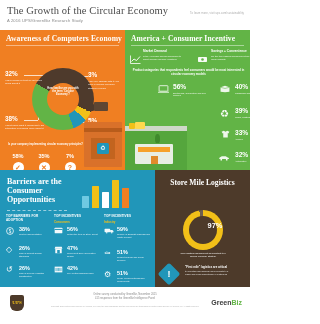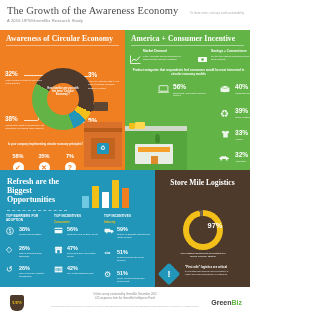--- a/index.html
+++ b/index.html
@@ -154,27 +154,27 @@
   .fdis{position:absolute;left:30px;top:18px;width:190px;text-align:center;font-size:1.9px;line-height:1.45;color:#b0b0b0;}
   .gb{position:absolute;right:8px;top:12px;font-size:7px;font-weight:bold;color:#3a3a3a;font-family:"Liberation Sans",sans-serif;}
   .gb i{font-style:normal;color:#62b446;}
 </style>
 </head>
 <body>
 
 <div id="page">
 
   <div class="header">
-    <div class="title">The Growth of the Awareness Economy</div>
+    <div class="title">The Growth of the Circular Economy</div>
     <div class="subtitle">A 2016 UPS/GreenBiz Research Study</div>
     <div class="headurl">To learn more, visit ups.com/sustainability</div>
   </div>
 
   <div class="panel p-orange">
-    <div class="panel-head hdr-orange">Awareness of Circular Economy</div>
+    <div class="panel-head hdr-orange">Awareness of Computers Economy</div>
     <div class="hdr-rule"></div>
 
     <div class="lead lead-a"></div>
     <div class="lead-v lead-v1"></div>
     <div class="lead lead-b"></div>
     <div class="lead-v lead-v2"></div>
     <div class="lead lead-c"></div>
     <div class="lead lead-d"></div>
 
     <div class="donut-wrap">
@@ -312,21 +312,21 @@
       <div class="bdoor"></div>
       <div class="tree"></div>
       <div class="truck">
         <div class="c"></div>
         <div class="b"></div>
       </div>
     </div>
   </div>
 
   <div class="panel p-blue">
-    <div class="panel-head hdr-blue">Refresh are the Biggest Opportunities</div>
+    <div class="panel-head hdr-blue">Barriers are the Consumer Opportunities</div>
     <div class="blue-rule"></div>
 
     <div class="bars">
       <i style="left:4px;width:7px;height:12px;background:#6fc9e2;"></i>
       <i style="left:14px;width:7px;height:22px;background:#f2c018;"></i>
       <i style="left:24px;width:7px;height:16px;background:#ffffff;"></i>
       <i style="left:34px;width:7px;height:28px;background:#f2c018;"></i>
       <i style="left:44px;width:7px;height:20px;background:#f07f22;"></i>
     </div>
 

